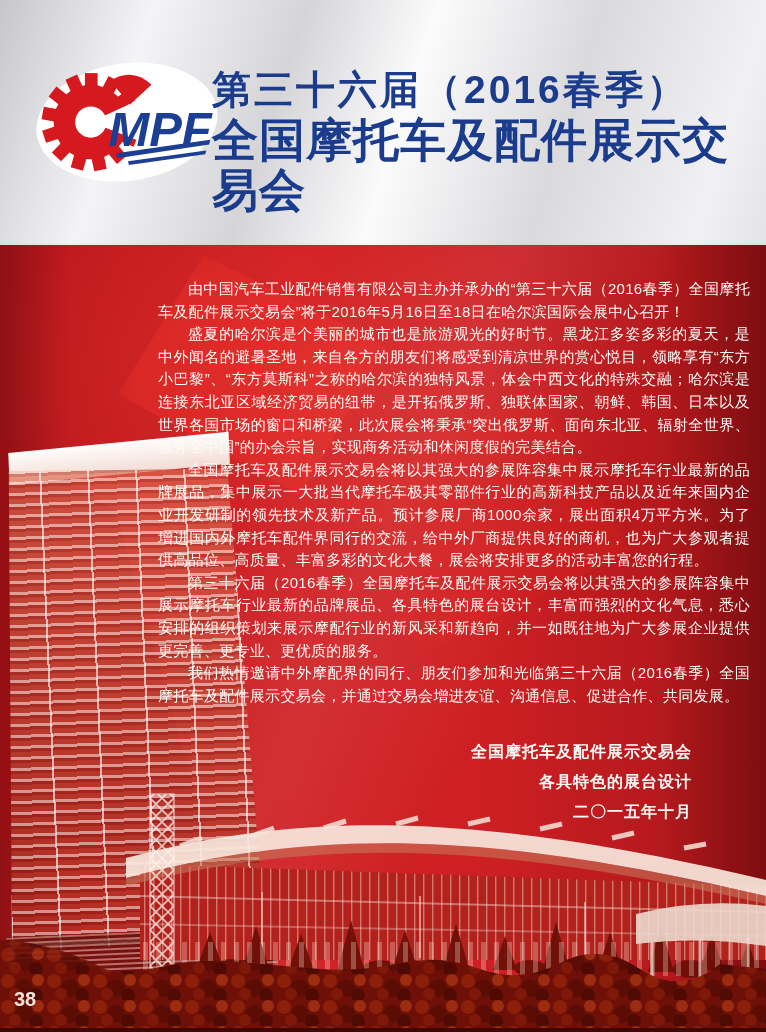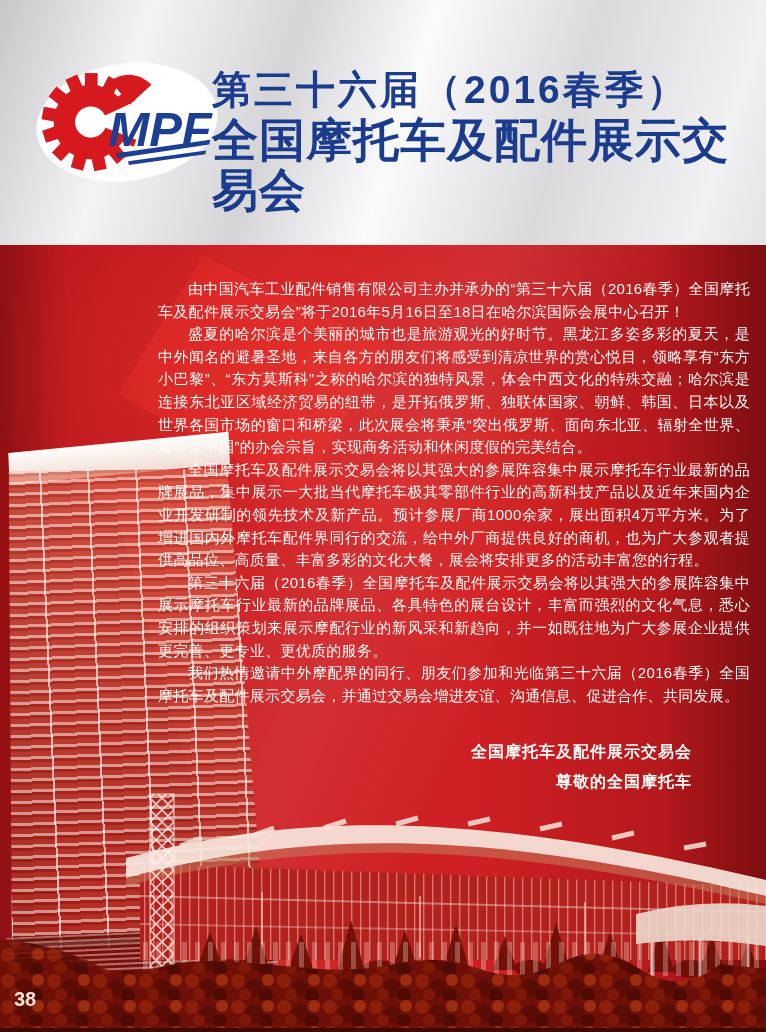--- a/index.html
+++ b/index.html
@@ -212,21 +212,22 @@
     <div class="letter">
       <p>由中国汽车工业配件销售有限公司主办并承办的“第三十六届（2016春季）全国摩托车及配件展示交易会”将于2016年5月16日至18日在哈尔滨国际会展中心召开！</p>
       <p>盛夏的哈尔滨是个美丽的城市也是旅游观光的好时节。黑龙江多姿多彩的夏天，是中外闻名的避暑圣地，来自各方的朋友们将感受到清凉世界的赏心悦目，领略享有“东方小巴黎”、“东方莫斯科”之称的哈尔滨的独特风景，体会中西文化的特殊交融；哈尔滨是连接东北亚区域经济贸易的纽带，是开拓俄罗斯、独联体国家、朝鲜、韩国、日本以及世界各国市场的窗口和桥梁，此次展会将秉承“突出俄罗斯、面向东北亚、辐射全世界、服务全中国”的办会宗旨，实现商务活动和休闲度假的完美结合。</p>
       <p>全国摩托车及配件展示交易会将以其强大的参展阵容集中展示摩托车行业最新的品牌展品，集中展示一大批当代摩托车极其零部件行业的高新科技产品以及近年来国内企业开发研制的领先技术及新产品。预计参展厂商1000余家，展出面积4万平方米。为了增进国内外摩托车配件界同行的交流，给中外厂商提供良好的商机，也为广大参观者提供高品位、高质量、丰富多彩的文化大餐，展会将安排更多的活动丰富您的行程。</p>
       <p>第三十六届（2016春季）全国摩托车及配件展示交易会将以其强大的参展阵容集中展示摩托车行业最新的品牌展品、各具特色的展台设计，丰富而强烈的文化气息，悉心安排的组织策划来展示摩配行业的新风采和新趋向，并一如既往地为广大参展企业提供更完善、更专业、更优质的服务。</p>
       <p>我们热情邀请中外摩配界的同行、朋友们参加和光临第三十六届（2016春季）全国摩托车及配件展示交易会，并通过交易会增进友谊、沟通信息、促进合作、共同发展。</p>
     </div>
 
     <div class="signature">
       <div>全国摩托车及配件展示交易会</div>
-      <div>尊敬的全国摩托车</div>
+      <div>各具特色的展台设计</div>
+      <div>二〇一五年十月</div>
     </div>
   </div>
 
   <div class="page-num">38</div>
 
   <div class="watermark">
     <span class="wm-outline wm-brand">moto188</span><span class="wm-outline wm-suffix">.com</span>
   </div>
 
 </div>

